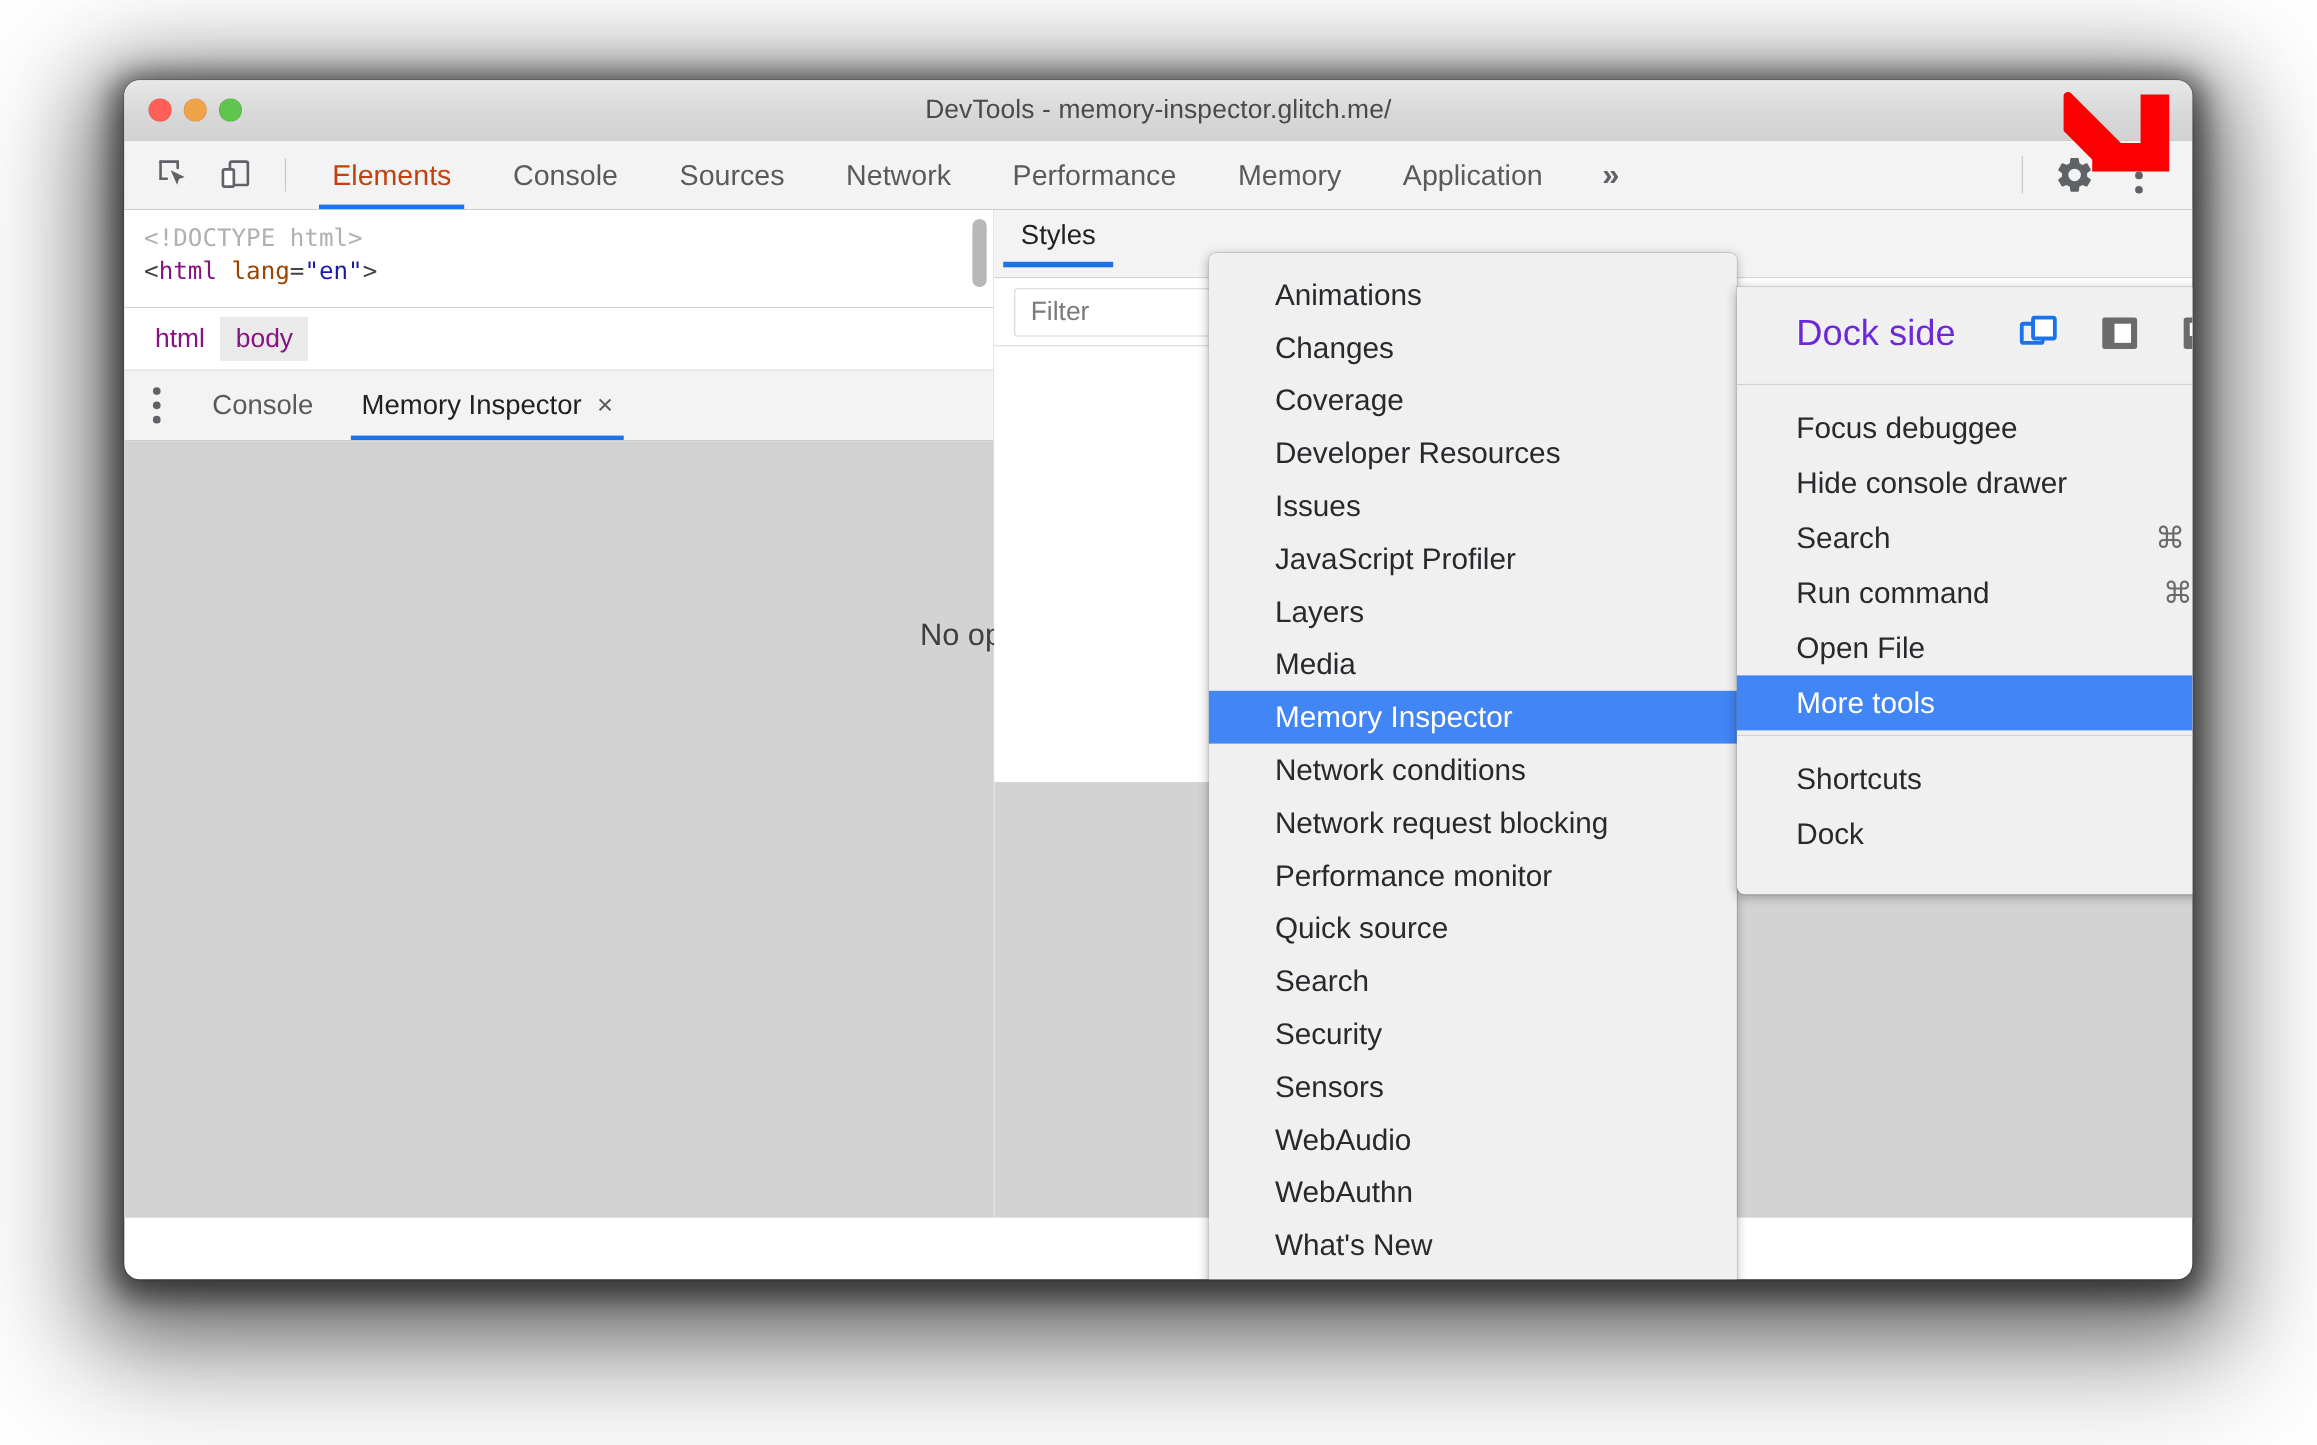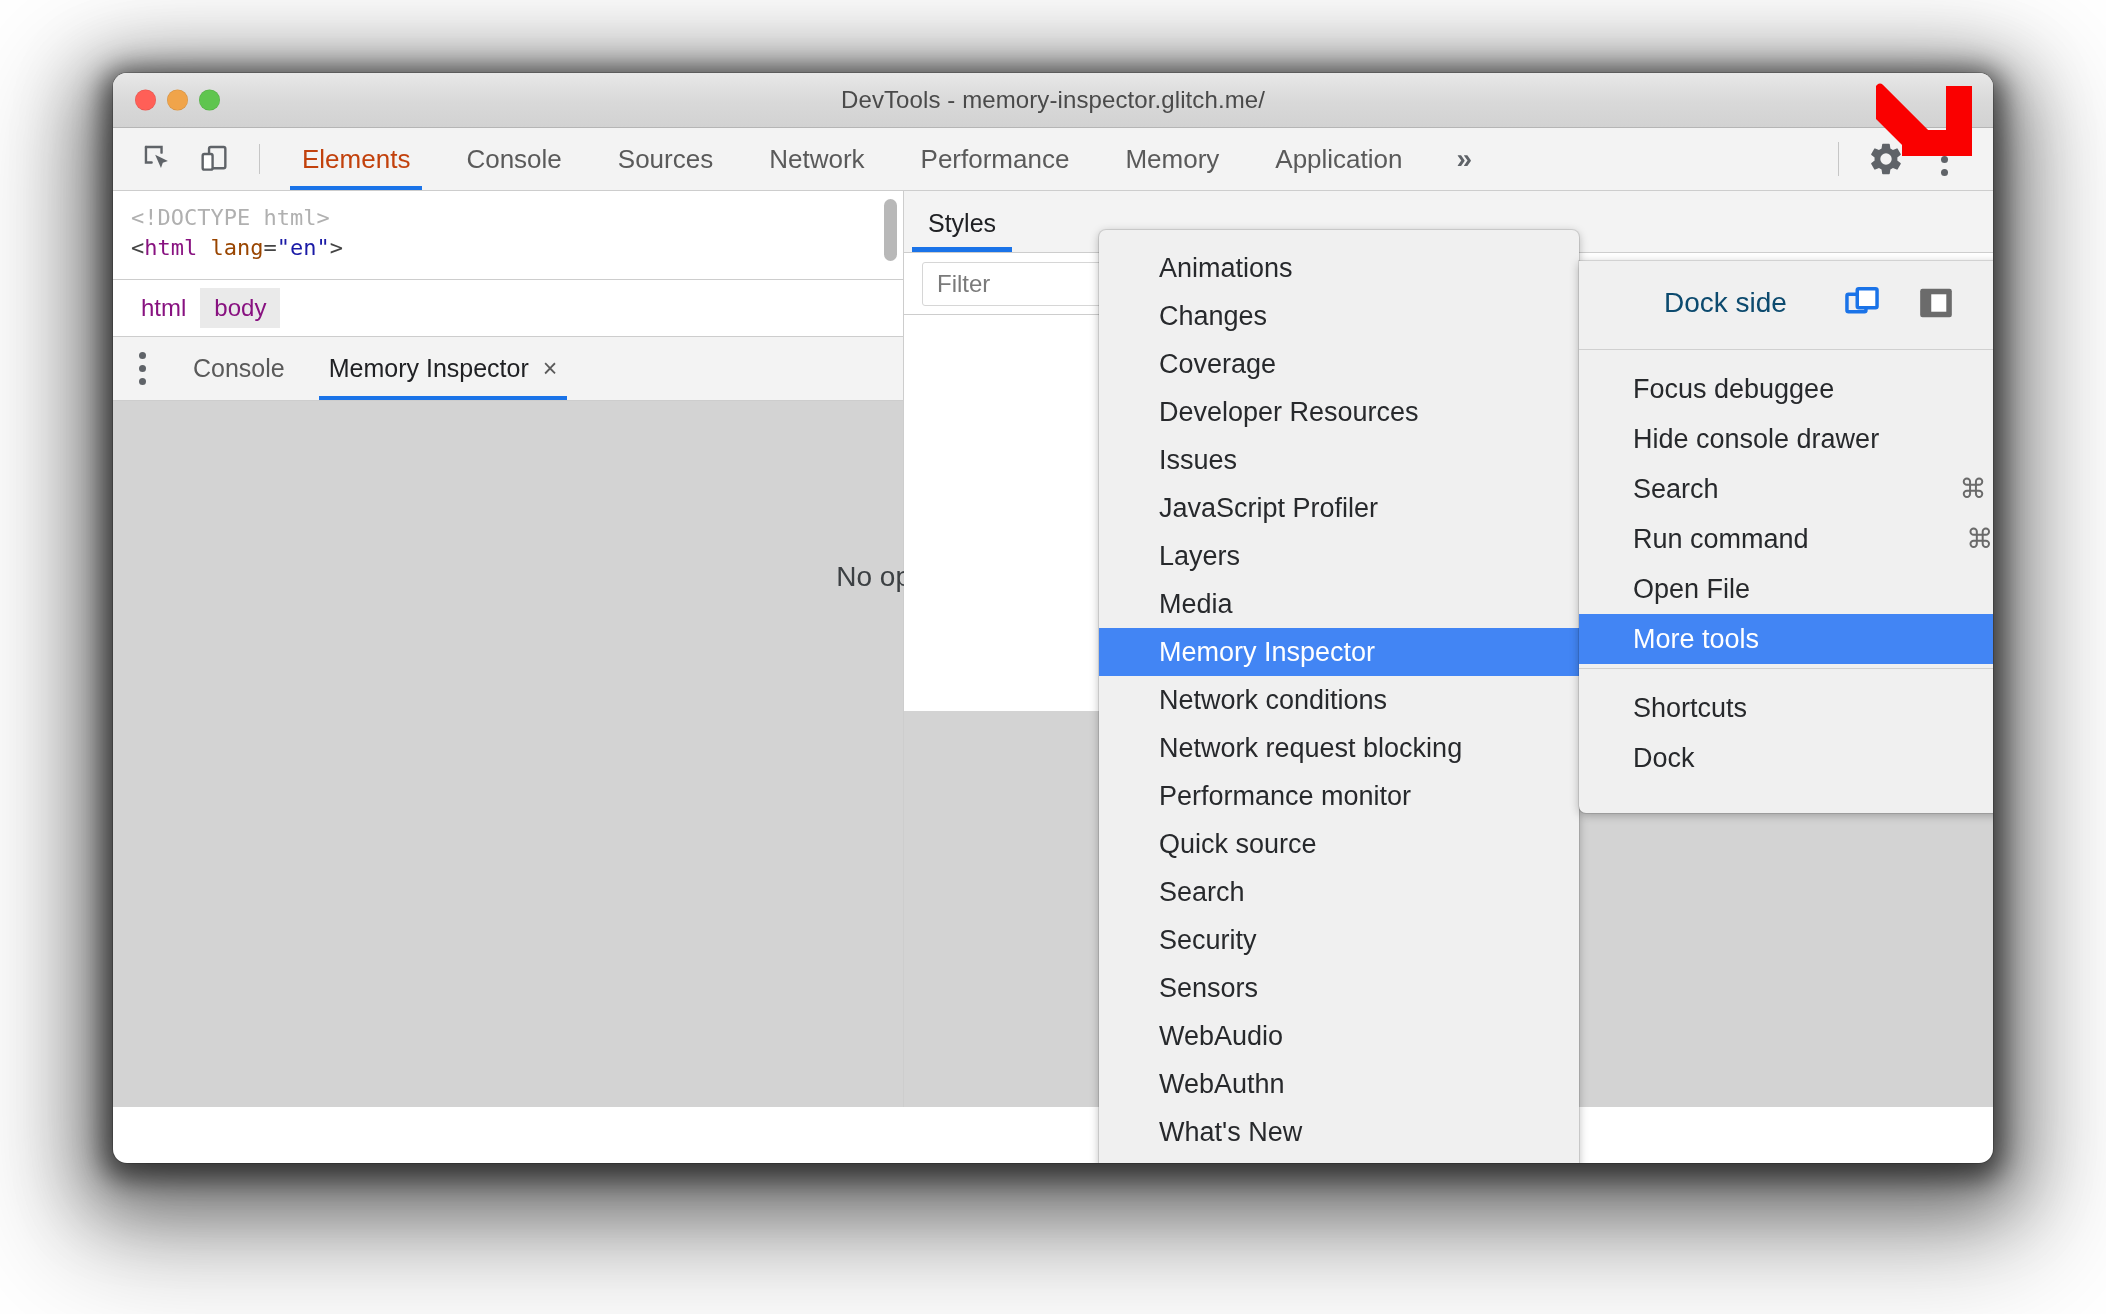--- a/index.html
+++ b/index.html
@@ -166,21 +166,21 @@
   }
 
   
   .right-pane {
     position: relative; flex: 1;
     background: #ffffff;
     display: flex; flex-direction: column;
   }
   .styles-tabbar {
     height: 62px; background: #f3f3f3; border-bottom: 1px solid #cdcdcd;
-    display: flex; align-items: flex-end;
+    display: flex; align-items: center;
   }
   .styles-tab {
     position: relative; padding: 0 24px 14px 24px;
     font-size: 25px; color: #202124;
   }
   .styles-tab::after {
     content: ""; position: absolute; left: 8px; right: 8px; bottom: 0;
     height: 5px; background: #1a73e8;
   }
   .filter-row {
@@ -221,21 +221,21 @@
     width: 530px; height: 552px;
     background: #f0f0f0;
     border-radius: 0 0 7px 7px;
     box-shadow: 0 2px 10px rgba(0,0,0,0.28), 0 0 0 1px rgba(0,0,0,0.10);
     z-index: 31;
   }
   .dock-row {
     height: 84px; display: flex; align-items: center;
     padding: 0 0 0 54px; gap: 0;
   }
-  .dock-label { font-size: 28px; color: #0c4a6e; margin-left: 31px; }
+  .dock-label { font-size: 33px; color: #6d28d9; }
   .dock-icons { display: flex; align-items: center; gap: 36px; margin-left: 56px; }
   .dock-ico { width: 38px; height: 38px; position: relative; }
   .mm-div { height: 1px; background: #d0d0d0; margin: 4px 0; }
   .mmitem {
     height: 50px; display: flex; align-items: center;
     padding: 0 30px 0 54px;
     font-size: 27px; color: #27292c; white-space: nowrap;
   }
   .mmitem.sel { background: #4285f4; color: #ffffff; }
   .mm-spacer { flex: 1; }

